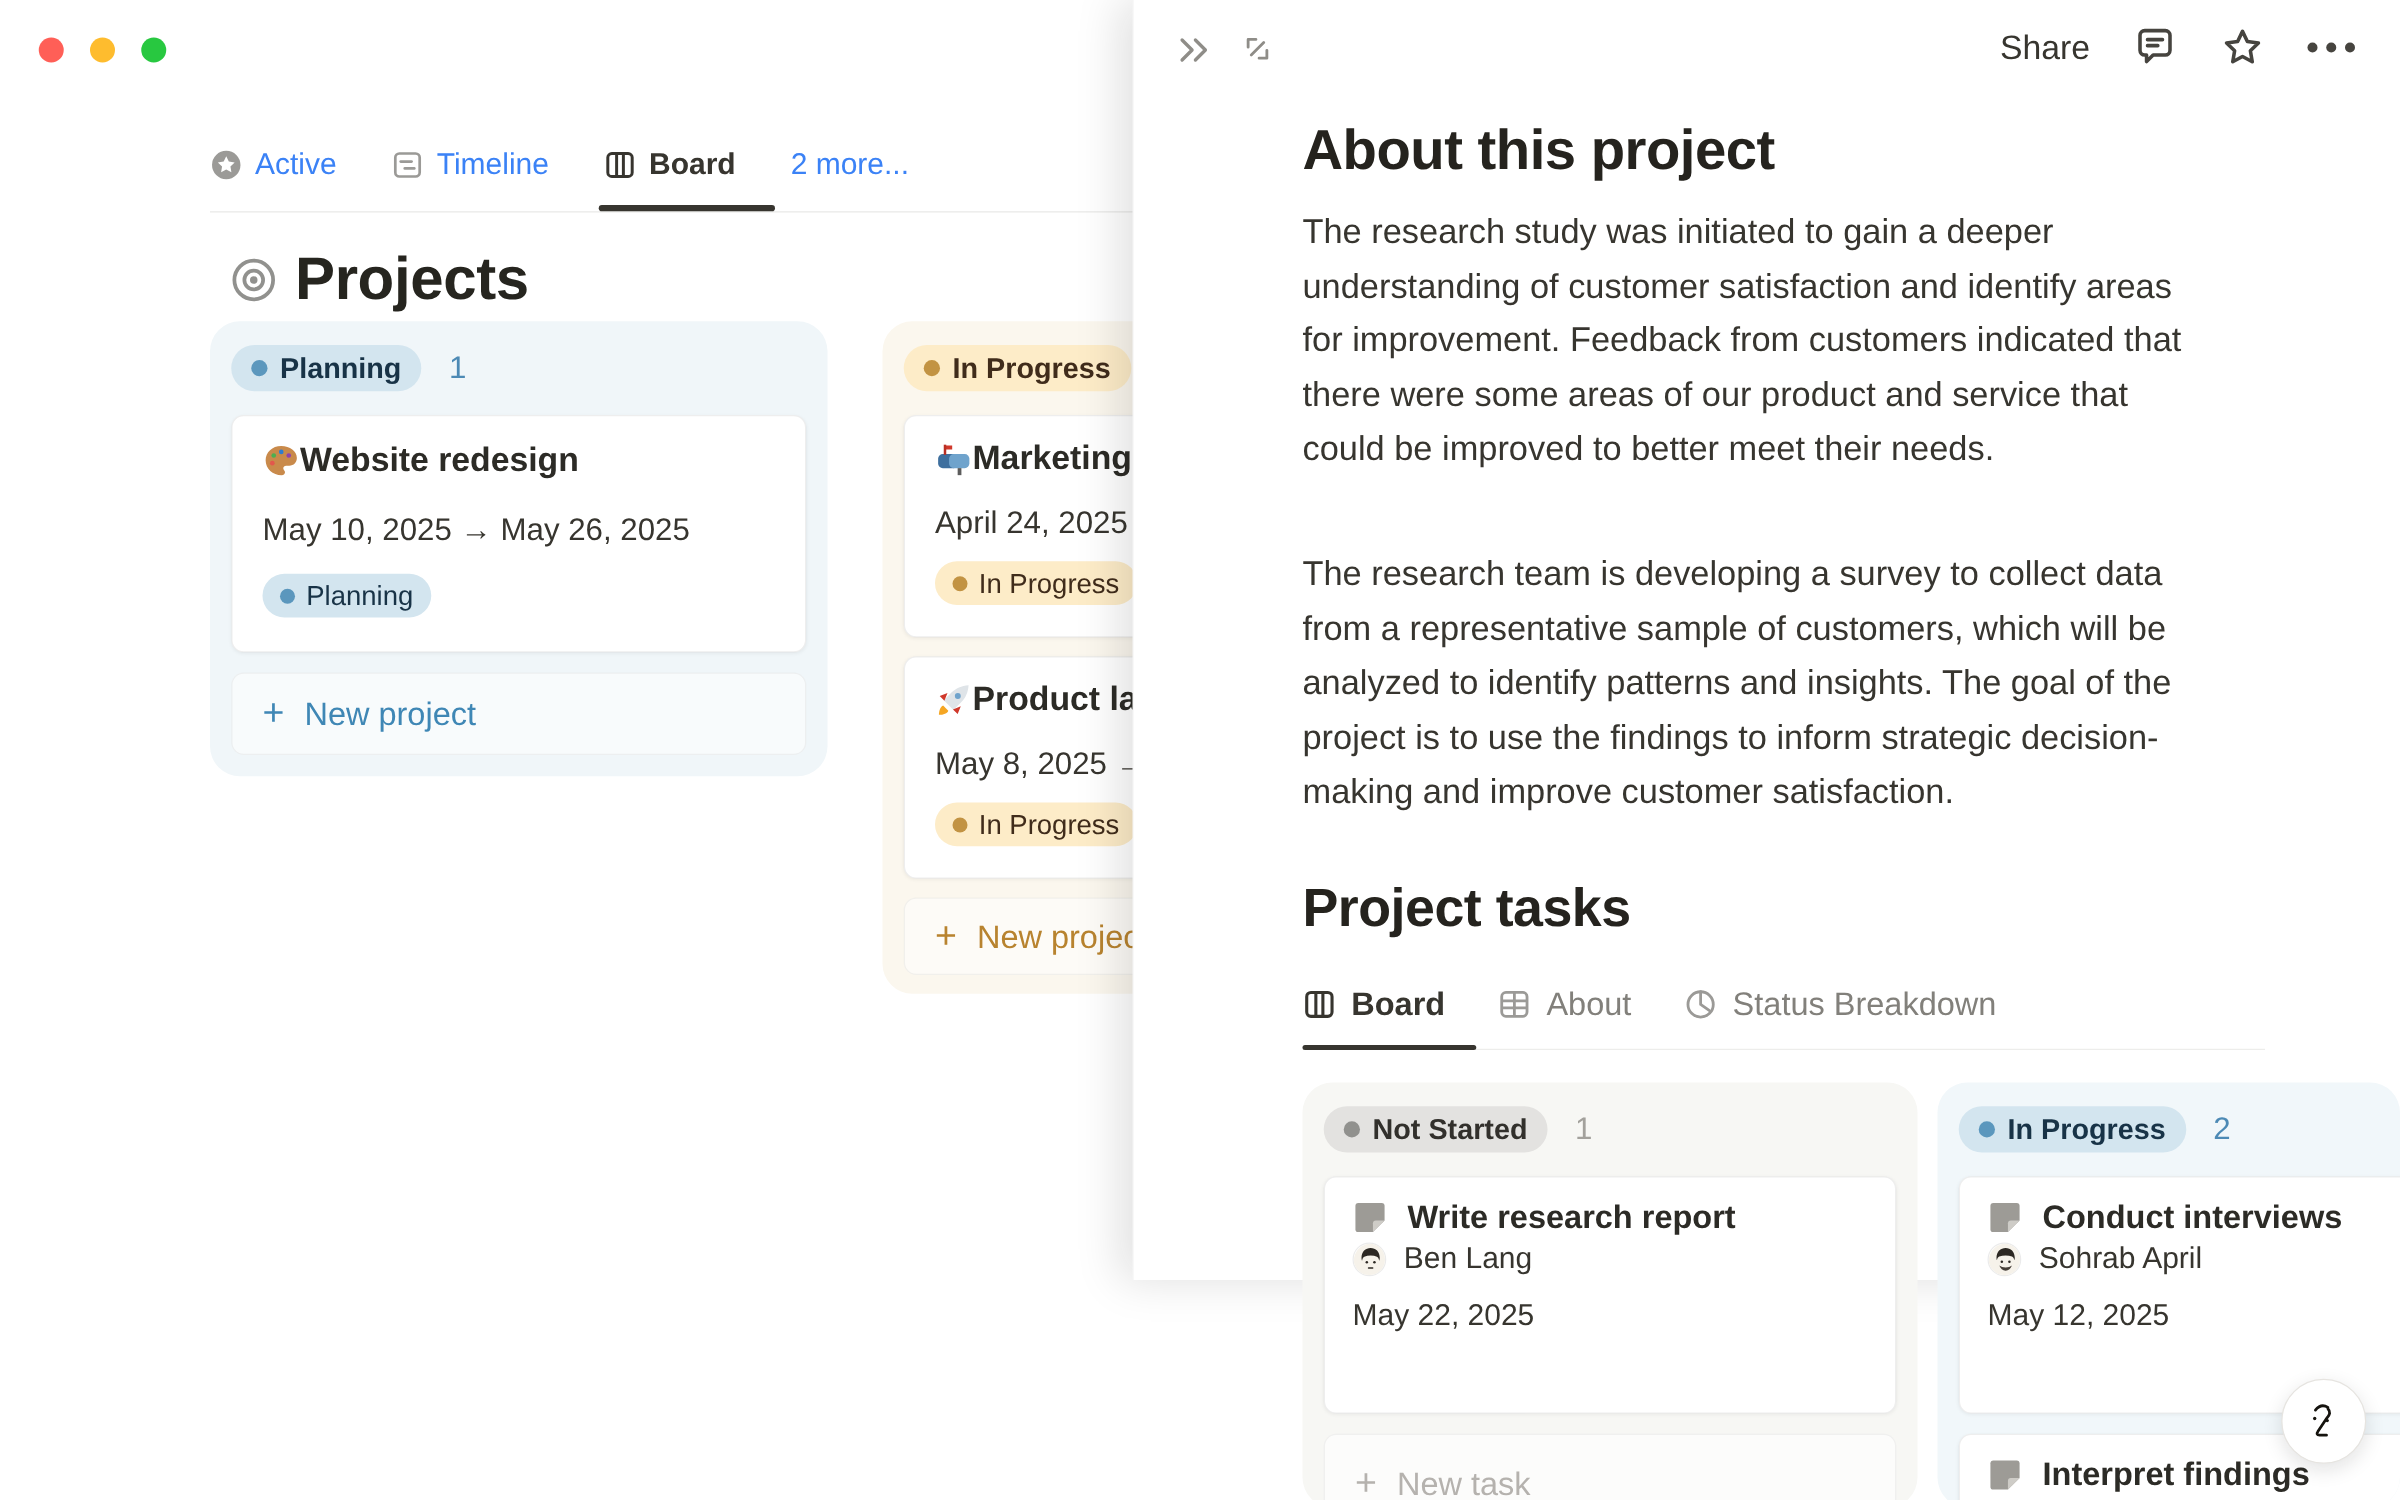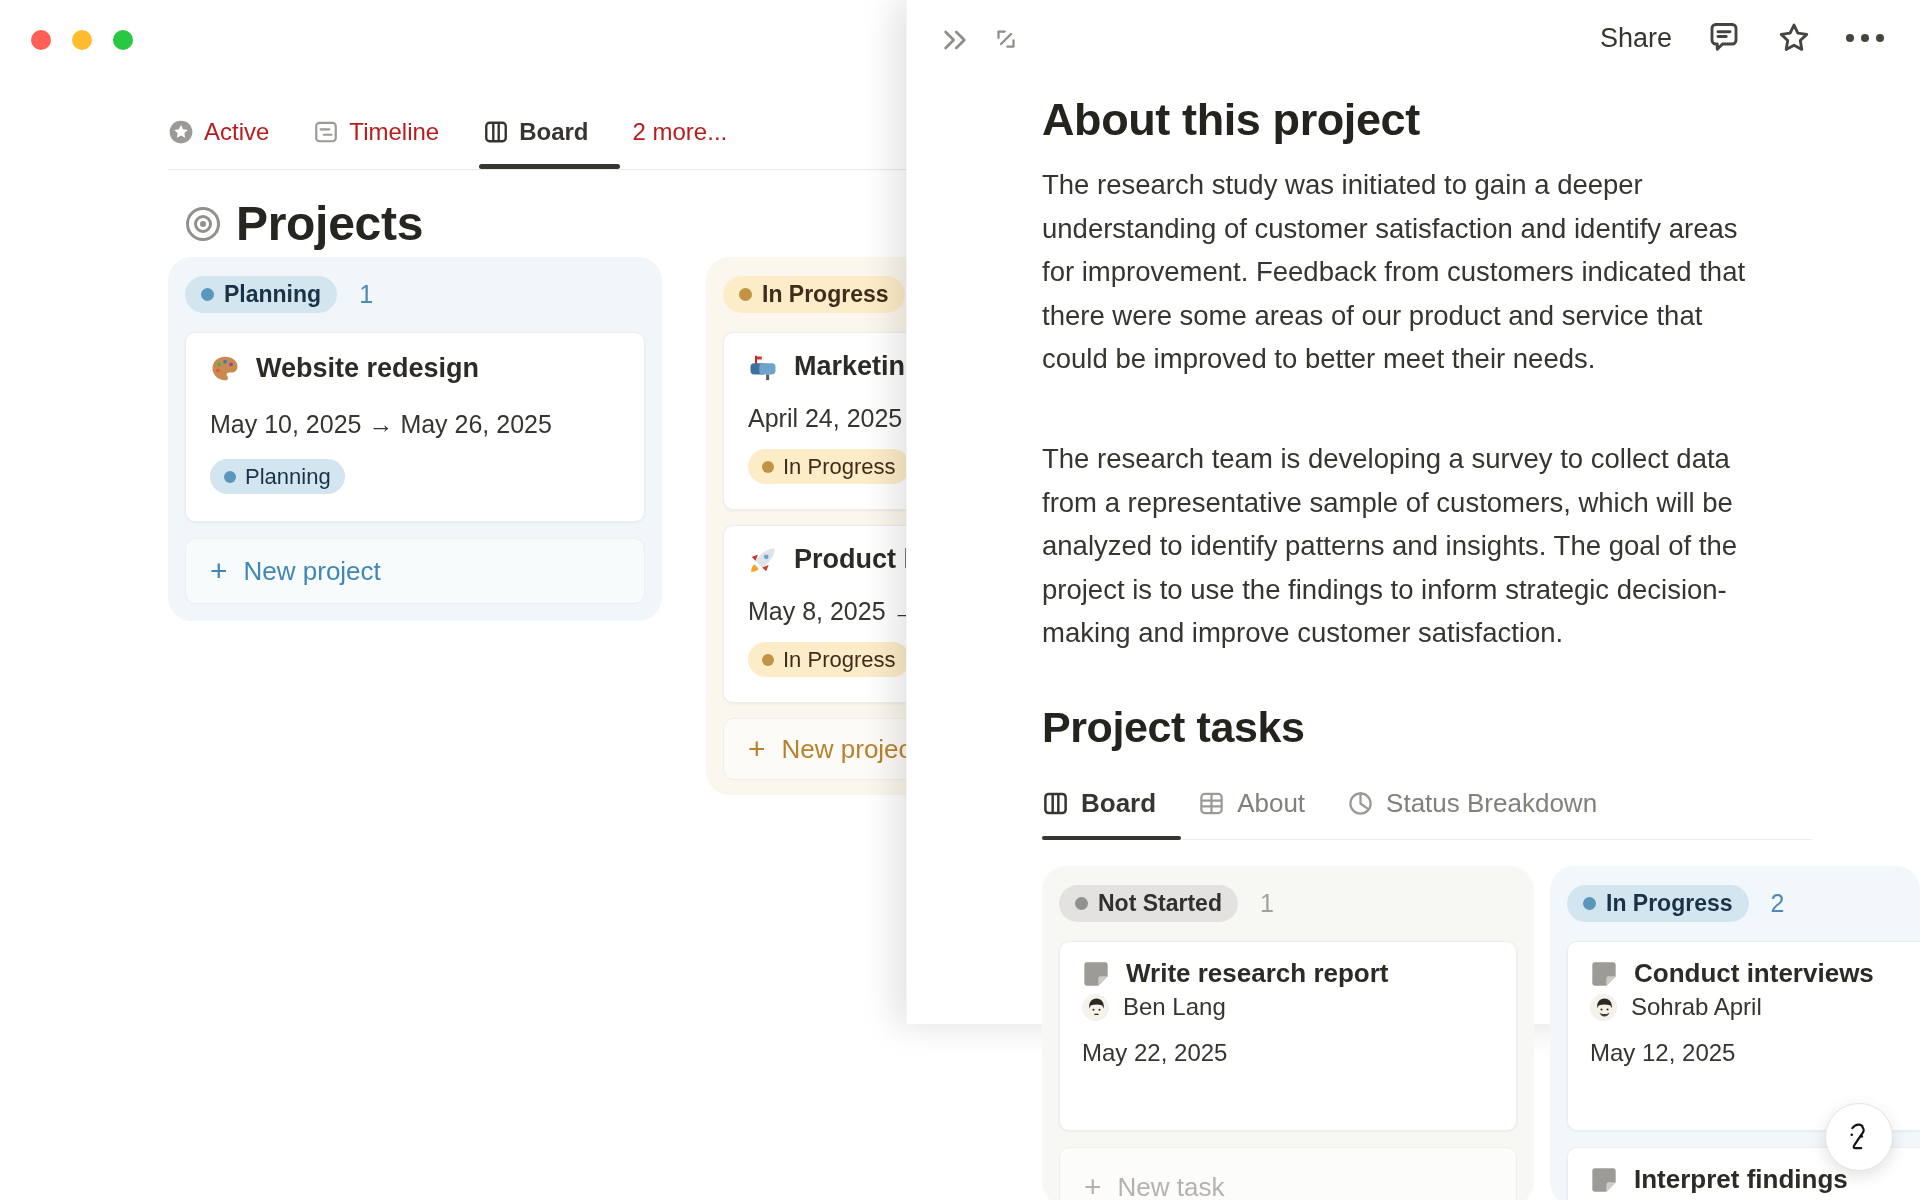--- a/index.html
+++ b/index.html
@@ -7,21 +7,21 @@
     font-family:"Liberation Sans","DejaVu Sans",sans-serif; color:#37352f; }
   #canvas { position:relative; width:1920px; height:1200px; background:#fff; overflow:hidden; }
 
   
   .traffic { position:absolute; left:31px; top:30px; display:flex; gap:21px; }
   .tl { width:20px; height:20px; border-radius:50%; }
   .tl.red{ background:#ff5f57; } .tl.yellow{ background:#febc2e; } .tl.green{ background:#28c840; }
 
   
   .view-tabs { position:absolute; left:168px; top:108px; height:48px; display:flex; align-items:center; }
-  .vtab { display:flex; align-items:center; gap:10px; margin-right:44px; font-size:24px; color:#b91c1c; cursor:pointer; }
+  .vtab { display:flex; align-items:center; gap:10px; margin-right:44px; font-size:24px; color:#3b82f6; cursor:pointer; }
   .vtab .ticon { display:flex; width:26px; height:26px; color:#9b9a97; }
   .vtab.active { color:#37352f; font-weight:700; }
   .vtab.active .ticon { color:#37352f; }
   .tabs-divider { position:absolute; left:168px; top:169px; width:740px; height:1px; background:#e9e9e7; }
   .board-underline { position:absolute; left:479px; top:164px; width:141px; height:5px; background:#37352f; border-radius:3px; }
 
   
   .page-head { position:absolute; left:186px; top:196px; display:flex; align-items:center; gap:16px; }
   .target-icon { width:34px; height:34px; border:3px solid #91918e; border-radius:50%;
      display:flex; align-items:center; justify-content:center; }
@@ -37,21 +37,21 @@
      border-radius:19px; font-size:23px; font-weight:600; white-space:nowrap; }
   .pill .dot { width:13px; height:13px; border-radius:50%; flex:0 0 auto; }
   .pill.blue { background:#d3e5ef; color:#183347; } .pill.blue .dot { background:#5b97bd; }
   .pill.yellow { background:#fdecc8; color:#402c1b; } .pill.yellow .dot { background:#c29343; }
   .pill.gray { background:#e3e2e0; color:#32302c; } .pill.gray .dot { background:#91918e; }
   .count { font-size:25px; font-weight:400; }
   .count.blue { color:#4d8ab5; } .count.gray { color:#a3a19c; }
 
   .card { background:#fff; border:1px solid rgba(15,15,15,0.07); border-radius:10px;
      box-shadow:0 1px 3px rgba(15,15,15,0.05); padding:20px 24px; margin-bottom:16px; overflow:hidden; }
-  .card .trow { display:flex; align-items:center; gap:16px; white-space:nowrap; }
+  .card .trow { display:flex; align-items:center; gap:0; white-space:nowrap; }
   .card .cicon { width:30px; height:30px; flex:0 0 auto; display:flex; }
   .card .ctitle { font-size:27px; font-weight:600; color:#2c2b26; }
   .card .cdate { margin-top:26px; font-size:25px; color:#37352f; white-space:nowrap; }
   .card .ctag { margin-top:20px; }
   .tagpill { display:inline-flex; align-items:center; gap:9px; padding:0 14px; height:35px;
      border-radius:18px; font-size:22px; font-weight:500; }
   .tagpill .dot { width:12px; height:12px; border-radius:50%; }
   .tagpill.blue { background:#d3e5ef; color:#183347; } .tagpill.blue .dot{ background:#5b97bd; }
   .tagpill.yellow { background:#fdecc8; color:#402c1b; } .tagpill.yellow .dot{ background:#c29343; }
 

